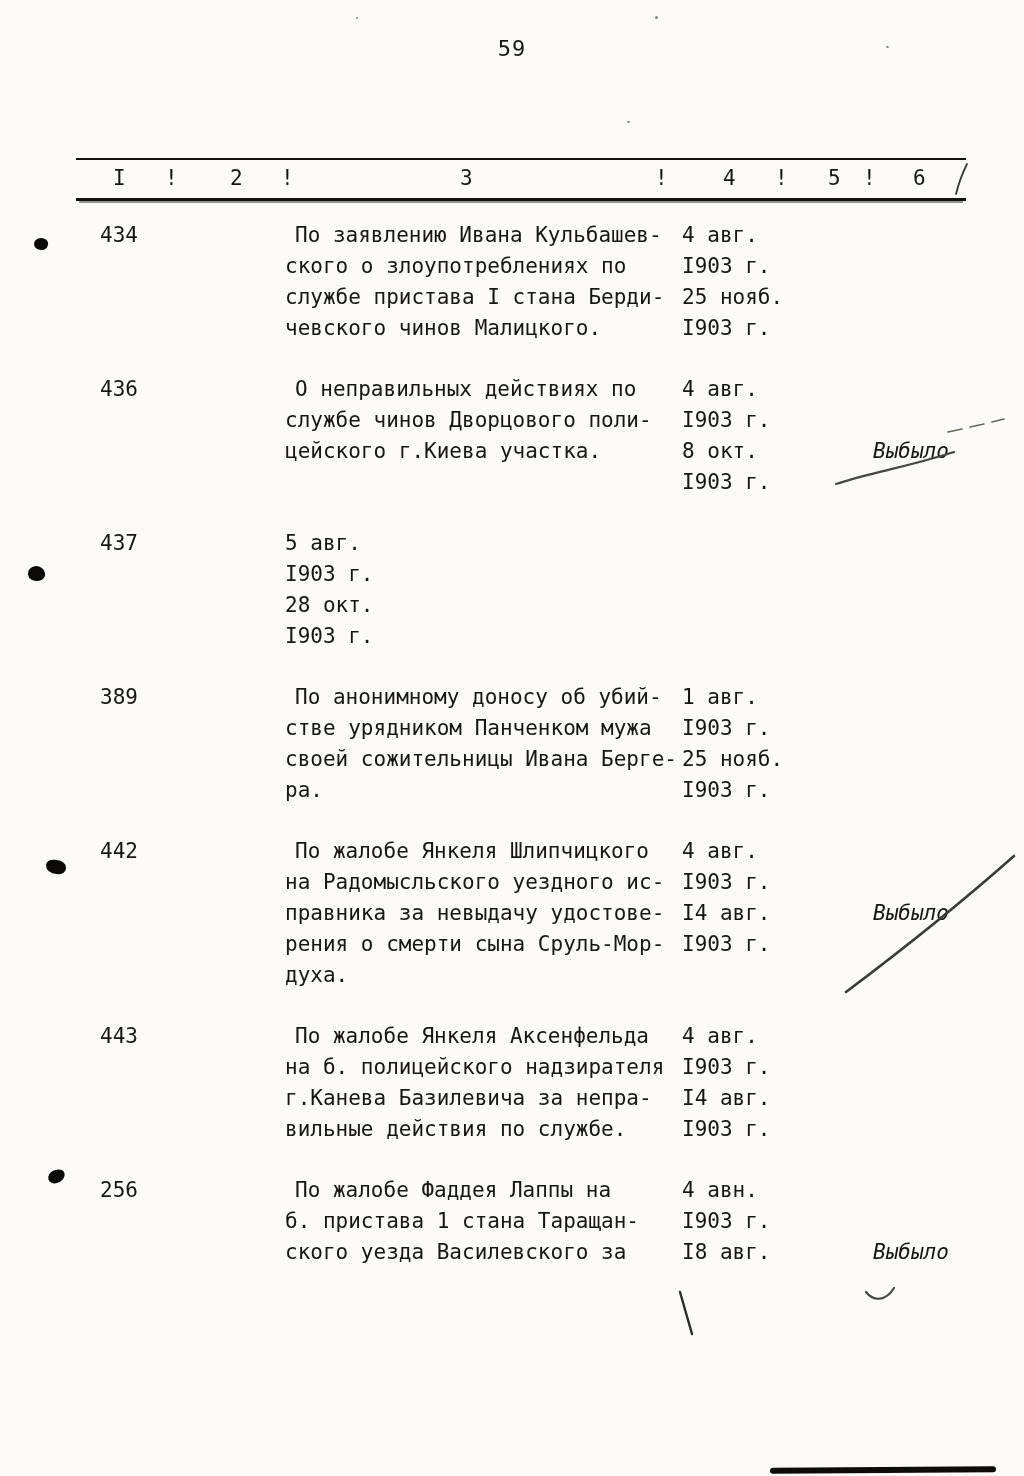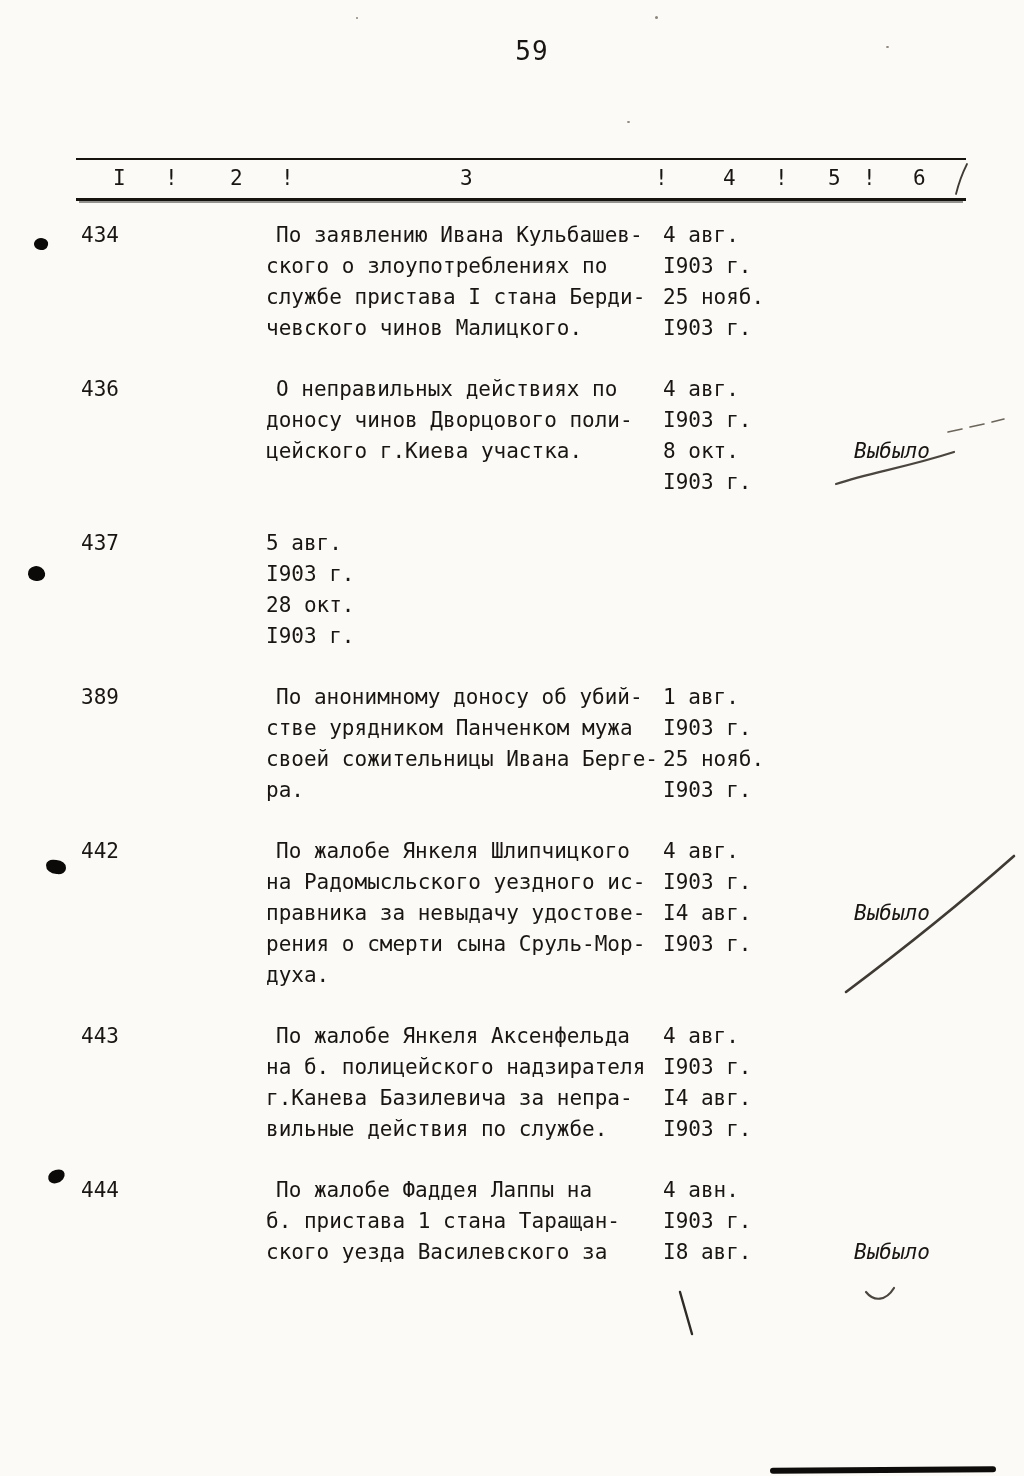--- a/index.html
+++ b/index.html
@@ -12,23 +12,22 @@
     color: #181512;
     overflow: hidden;
   }
 
   
   .page-number {
     position: absolute;
     top: 36px;
     left: 50%;
     transform: translateX(-50%);
-    font-size: 26px;
+    font-size: 22px;
     letter-spacing: 1px;
-    margin-left: 20px;
   }
 
   
   .table-header {
     position: absolute;
     top: 158px;
     left: 76px;
     width: 890px;
     height: 38px;
     border-top: 2px solid #16130f;
@@ -49,21 +48,21 @@
   .table-header span:nth-child(7)  { left: 647px; }
   .table-header span:nth-child(8)  { left: 699px; }
   .table-header span:nth-child(9)  { left: 752px; }
   .table-header span:nth-child(10) { left: 787px; }
   .table-header span:nth-child(11) { left: 837px; }
 
   
   .entries {
     position: absolute;
     top: 220px;
-    left: 78px;
+    left: 97px;
     width: 910px;
     font-size: 21px;
     line-height: 31px;
   }
   .entry {
     display: grid;
     grid-template-columns: 188px 397px 183px 1fr;
     margin-bottom: 30px;
   }
   .col-num  { padding-left: 3px; }
@@ -131,21 +130,21 @@
       <div class="col-dates">4 авг.
 I903 г.
 25 нояб.
 I903 г.</div>
       <div class="col-note"></div>
     </div>
 
     <div class="entry">
       <div class="col-num">436</div>
       <div class="col-desc">О неправильных действиях по
-доносу чинов Дворцового поли-
+службе чинов Дворцового поли-
 цейского г.Киева участка.</div>
       <div class="col-dates">4 авг.
 I903 г.
 8 окт.
 I903 г.</div>
       <div class="col-note">Выбыло</div>
     </div>
 
     <div class="entry">
       <div class="col-num">437</div>
@@ -190,21 +189,21 @@
 г.Канева Базилевича за непра-
 вильные действия по службе.</div>
       <div class="col-dates">4 авг.
 I903 г.
 I4 авг.
 I903 г.</div>
       <div class="col-note"></div>
     </div>
 
     <div class="entry">
-      <div class="col-num">444</div>
+      <div class="col-num">256</div>
       <div class="col-desc">По жалобе Фаддея Лаппы на
 б. пристава 1 стана Таращан-
 ского уезда Василевского за</div>
       <div class="col-dates">4 авн.
 I903 г.
 I8 авг.</div>
       <div class="col-note">Выбыло</div>
     </div>
 
   </div>

